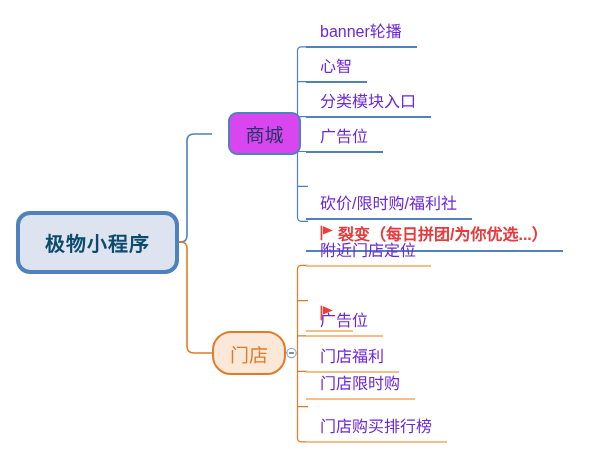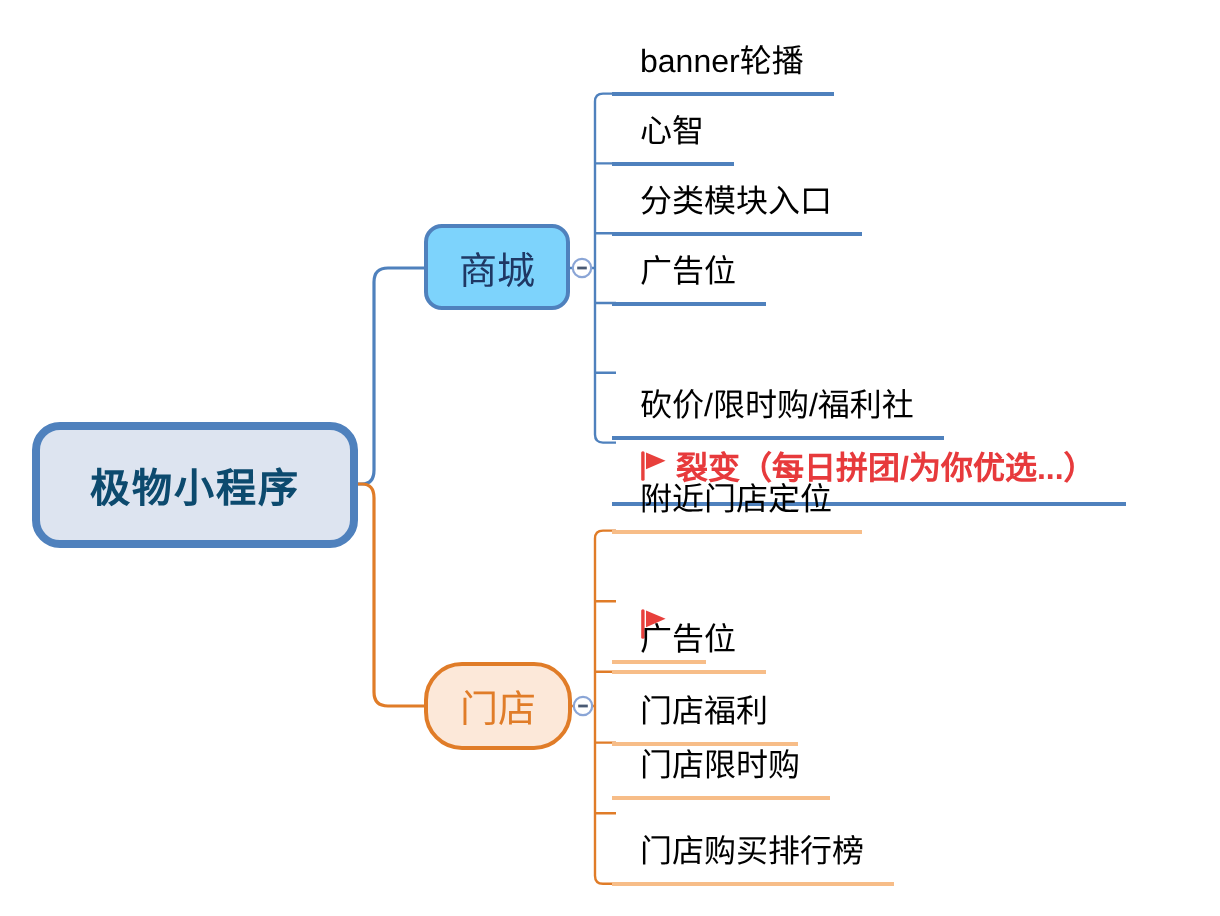--- a/index.html
+++ b/index.html
@@ -37,25 +37,25 @@
     height: 63px;
     background: #dde4f0;
     border: 4.5px solid #4f81bd;
     border-radius: 14px;
     color: #0c4a6e;
     font-size: 20px;
     font-weight: 700;
     letter-spacing: 1px;
   }
   #branch-mall {
-    left: 212px;
+    left: 228px;
     top: 112px;
     width: 73px;
     height: 43px;
-    background: #7dd3fc;
+    background: #d946ef;
     border: 2.2px solid #4f81bd;
     border-radius: 9px;
     color: #1f3864;
     font-size: 19px;
     font-weight: 500;
   }
   #branch-store {
     left: 212px;
     top: 331px;
     width: 74px;
@@ -68,21 +68,21 @@
     font-weight: 500;
   }
   .topic {
     position: absolute;
     z-index: 2;
     left: 306px;
     box-sizing: content-box;
     white-space: nowrap;
     font-size: 16px;
     line-height: 20px;
-    color: #000000;
+    color: #6d28d9;
     padding: 0 15px 4px 14px;
   }
   .topic.theme-blue   { border-bottom: 2.7px solid #4f81bd; }
   .topic.theme-orange { border-bottom: 2.7px solid #f7bd88; }
   .topic.emphasis-red { color: #e73a3c; font-weight: 700; margin-top: 28px; }
   .topic .flag-wrap {
     display: inline-block;
     margin-right: 5px;
     vertical-align: -1.5px;
   }

